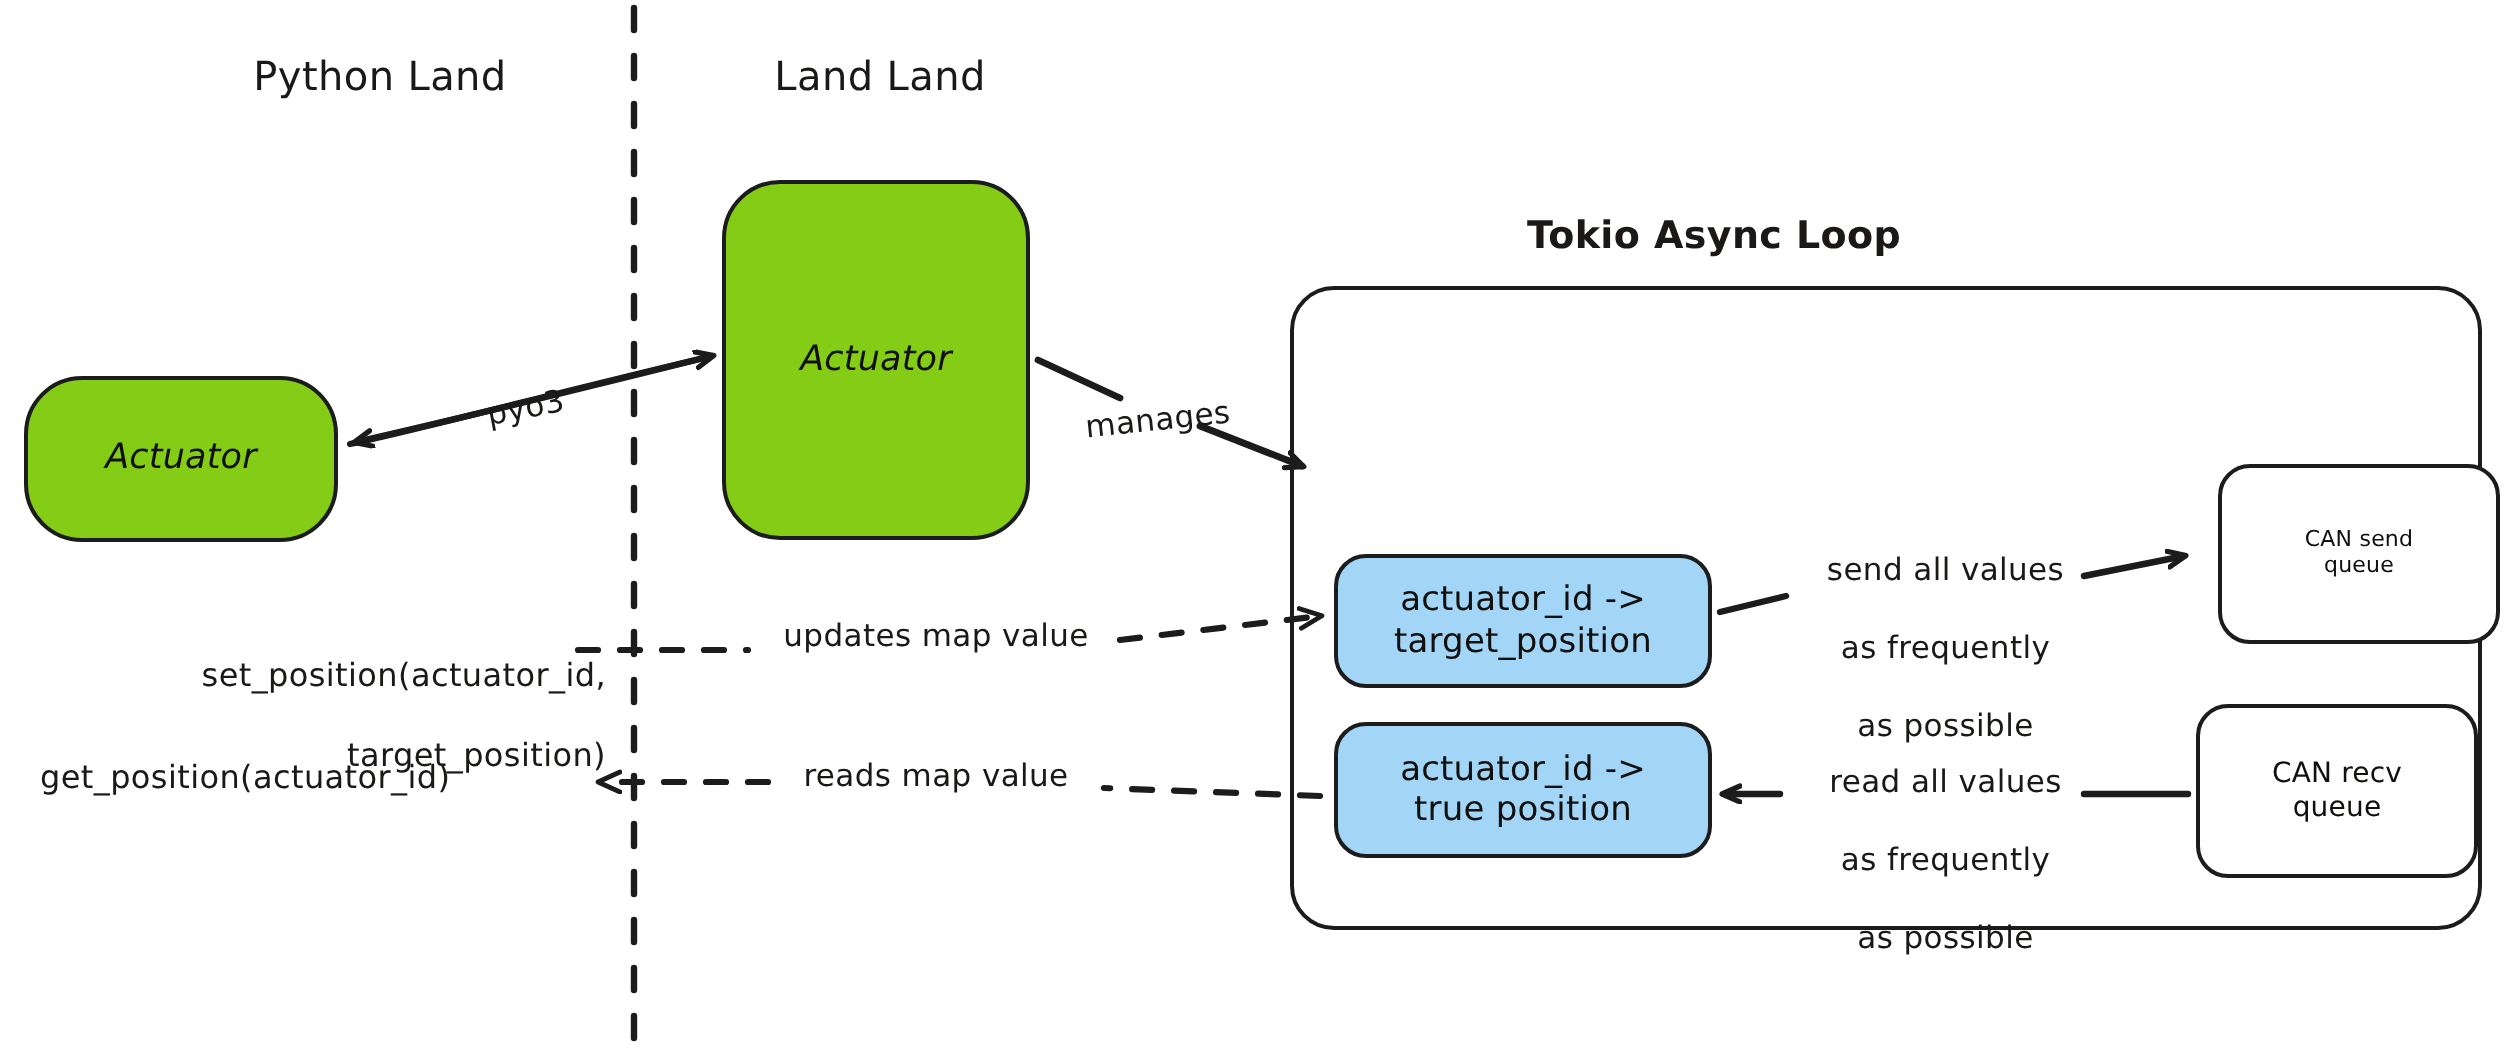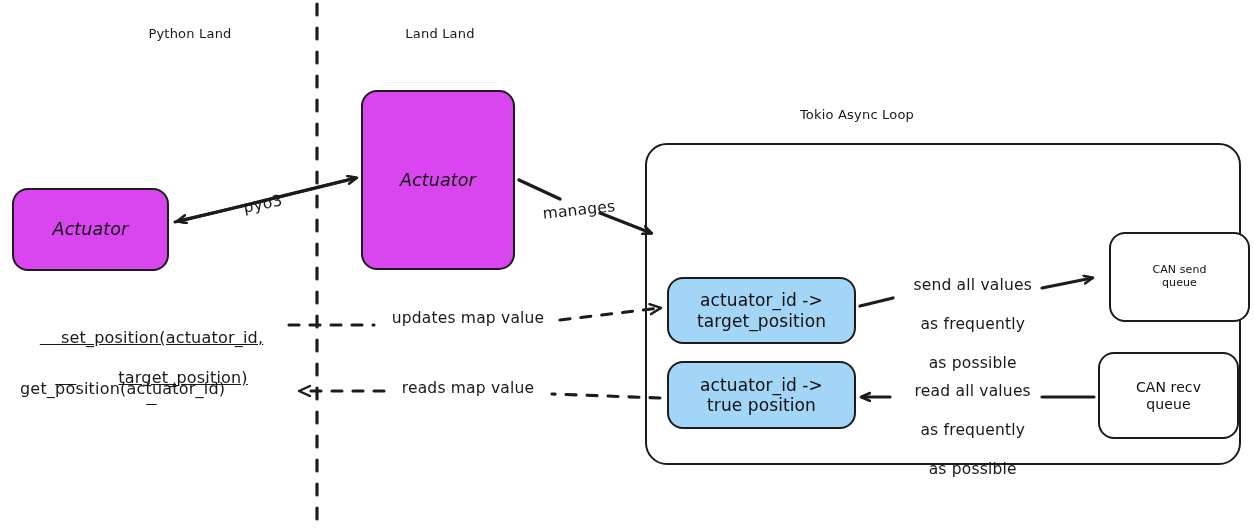--- a/index.html
+++ b/index.html
@@ -31,61 +31,61 @@
     justify-content: center;
     text-align: center;
     border: 2.6px solid #1c1c1c;
     border-radius: 16px;
     color: #12100e;
     line-height: 1.18;
     letter-spacing: .1px;
     font-family: "DejaVu Sans", sans-serif;
   }
   .node .lbl { display: block; padding: 0 6px; }
-  .node.yellow { background: #d946ef; }
+  .node.yellow { background: #84cc16; border-radius: 29px; }
   .node.blue   { background: #a3d5f7; }
   .node.white  { background: #ffffff; }
   .node.container {
     border-radius: 22px;
     border-width: 2.4px;
     align-items: flex-start;
     justify-content: flex-start;
     background: transparent;
   }
   .free-label {
     position: absolute;
     color: #1b1917;
     text-align: center;
     line-height: 1.25;
     letter-spacing: .2px;
     white-space: pre;
     font-family: "DejaVu Sans", sans-serif;
   }
-  .lane-title { font-size: 13px; }
-  .group-title { font-size: 13px; }
+  .lane-title { font-size: 20px; }
+  .group-title { font-size: 19px; font-weight: bold; }
   .edge-label { font-size: 15.5px; }
   .code-label { font-size: 16px; }
   .n-actuator-py  { left: 12px;  top: 188px; width: 157px; height: 83px;  font-size: 17.5px; font-style: italic; }
   .n-actuator-rs  { left: 361px; top: 90px;  width: 154px; height: 180px; font-size: 17.5px; font-style: italic; }
   .n-robstride    { left: 667px; top: 168px; width: 157px; height: 83px;  font-size: 17px; }
   .n-target       { left: 667px; top: 277px; width: 189px; height: 67px;  font-size: 17px; }
   .n-true         { left: 667px; top: 361px; width: 189px; height: 68px;  font-size: 17px; }
   .n-can-send     { left: 1097px; top: 232px; width: 141px; height: 90px; font-size: 11px; margin-left: 12px; }
   .n-can-recv     { left: 1098px; top: 352px; width: 141px; height: 87px; font-size: 14px; justify-content: center; }
   .n-tokio        { left: 645px; top: 143px; width: 596px; height: 322px; }
   .l-python-land  { left: 120px; top: 26px;  width: 140px; }
   .l-rust-land    { left: 380px; top: 26px;  width: 120px; }
   .l-tokio-title  { left: 742px; top: 107px; width: 230px; }
   .l-pyo3         { left: 228px; top: 195px; width: 70px; transform: rotate(-11deg); }
   .l-manages      { left: 533px; top: 201px; width: 92px; transform: rotate(-6deg); }
   .l-send-block   { left: 890px; top: 257px; width: 145px; }
   .l-read-block   { left: 890px; top: 363px; width: 145px; }
   .l-updates      { left: 378px; top: 309px; width: 180px; }
   .l-reads        { left: 388px; top: 379px; width: 160px; }
-  .l-setpos       { left: 14px;  top: 308px; width: 275px; text-align: center; text-decoration: underline; }
+  .l-setpos       { left: 28px;  top: 308px; width: 275px; text-align: right; }
   .l-getpos       { left: 20px;  top: 379px; width: 272px; text-align: left; }
 </style>
 </head>
 <body>
 
 <div id="canvas">
 
   <svg class="layer" viewBox="0 0 1254 532" xmlns="http://www.w3.org/2000/svg">
     <defs>
       <marker id="ah" markerWidth="12" markerHeight="12" refX="9" refY="5" orient="auto" markerUnits="userSpaceOnUse">

